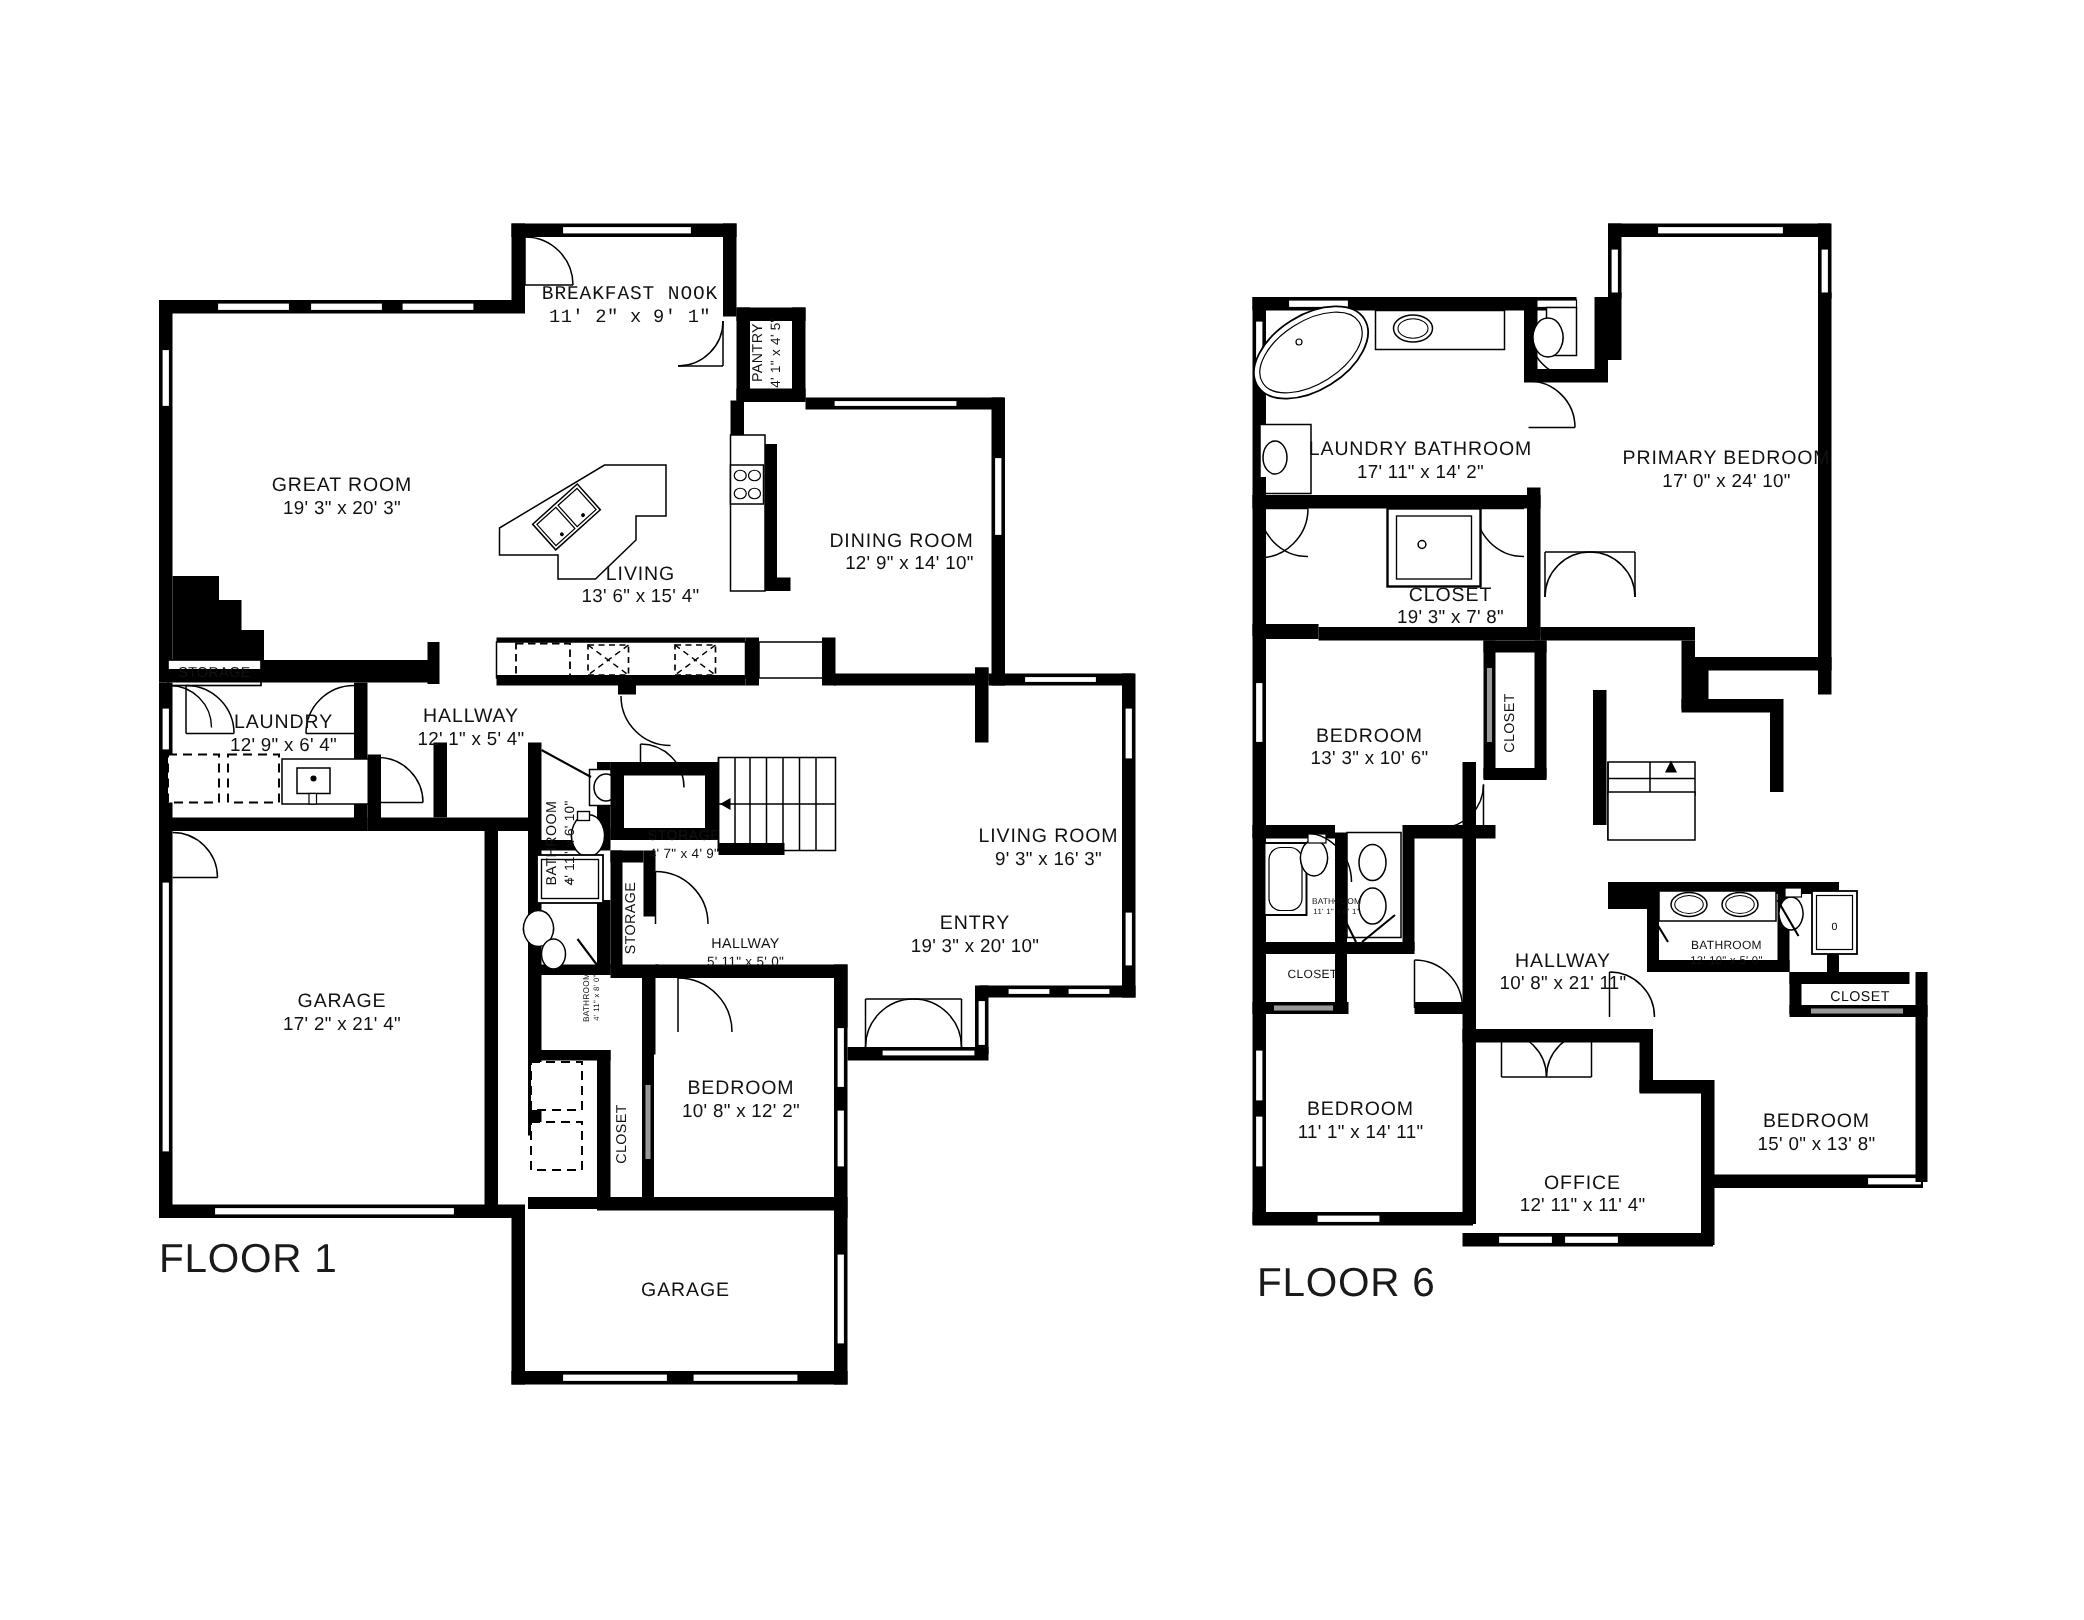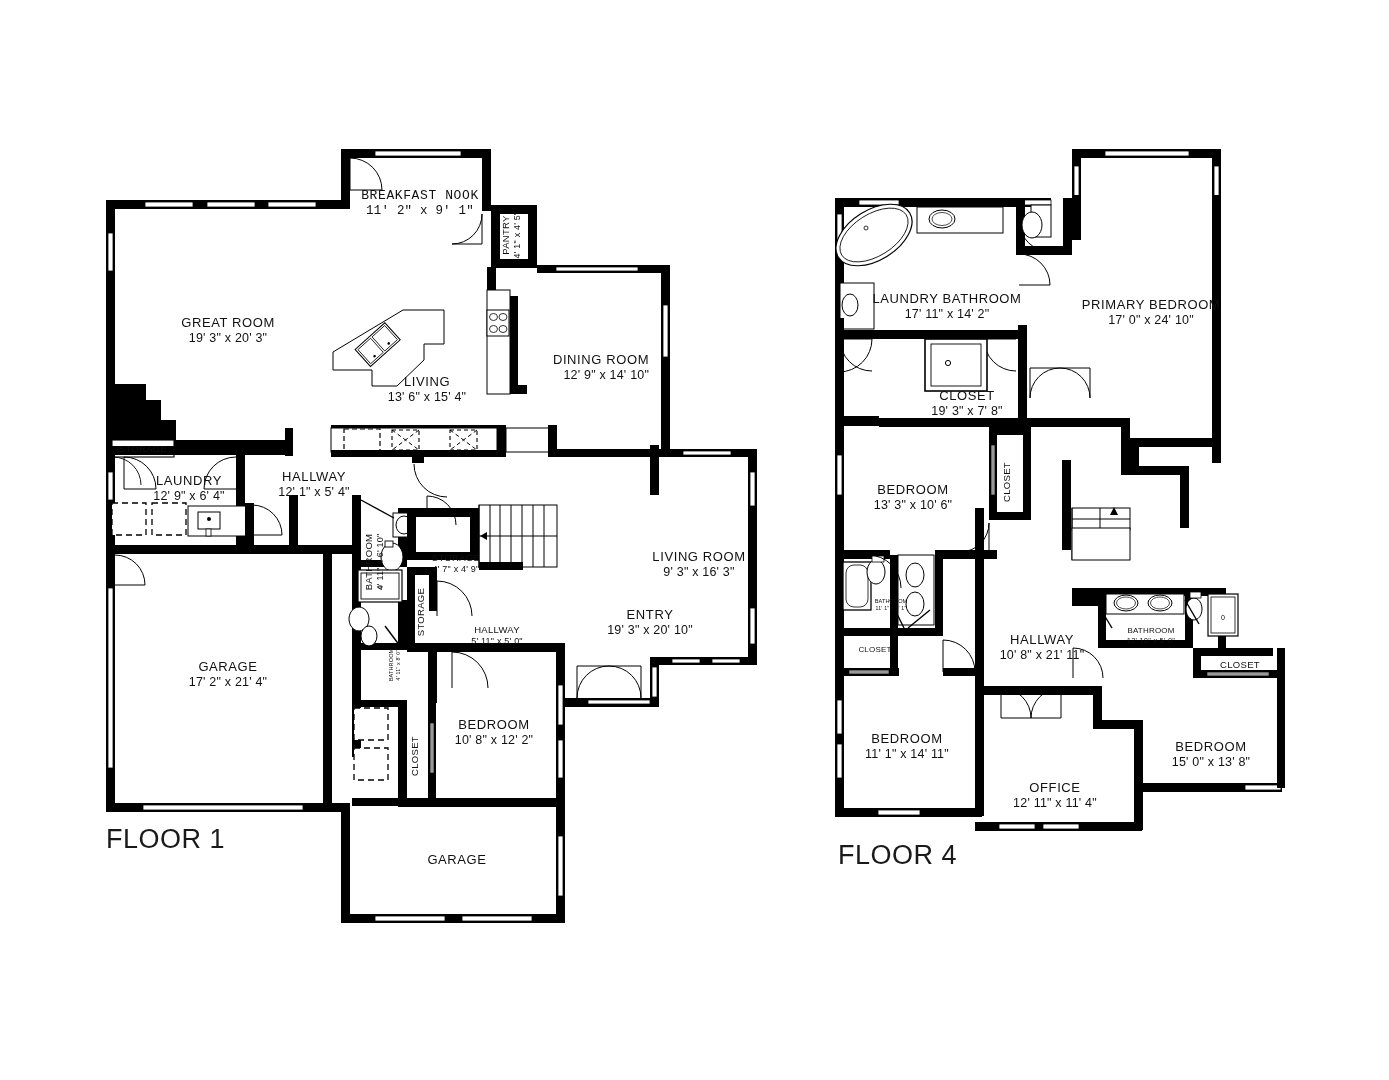--- a/index.html
+++ b/index.html
@@ -452,21 +452,21 @@
       <line x1="1001" y1="718" x2="1061" y2="718" stroke="#000" stroke-width="1"></line>
 
       <rect x="1142" y="783" width="140" height="9" fill="#000" stroke="none"></rect>
       <rect x="1245" y="785" width="36" height="5" fill="#fff" stroke="#000" stroke-width="0.8"></rect>
       <rect x="1277" y="678" width="8" height="110" fill="#000" stroke="none"></rect>
 
     </g>
   </svg>
 
   <div class="floor-title" id="floor1-title">FLOOR 1</div>
-  <div class="floor-title" id="floor2-title">FLOOR 4</div>
+  <div class="floor-title" id="floor2-title">FLOOR 6</div>
 
   <div class="rlabel sz-lg" style="left:228px; top:331px;">
     <span class="nm">GREAT ROOM</span>
     <span class="dm">19' 3" x 20' 3"</span>
   </div>
 
   <div class="rlabel sz-lg" style="left:420px; top:204px;font-family:Liberation Mono, monospace;">
     <span class="nm">BREAKFAST NOOK</span>
     <span class="dm">11' 2" x 9' 1"</span>
   </div>

